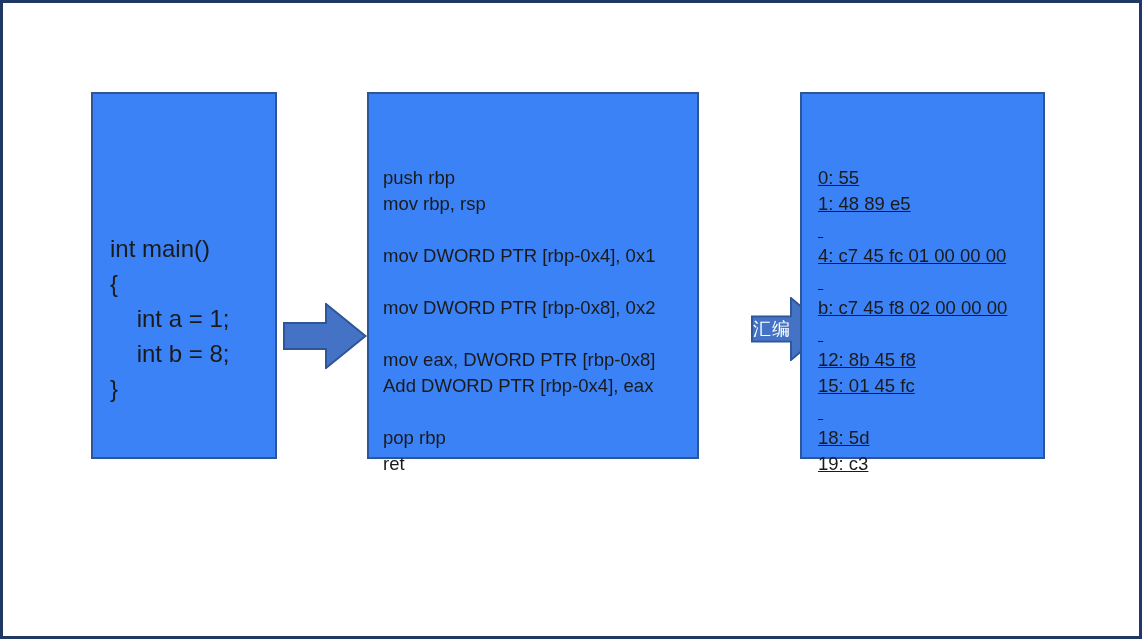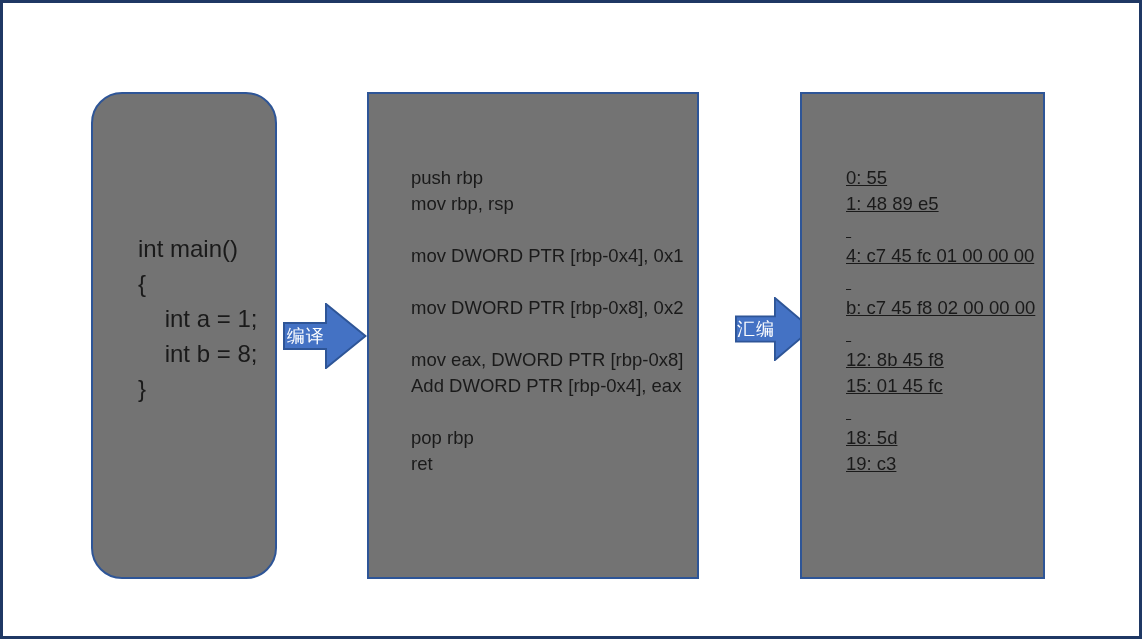--- a/index.html
+++ b/index.html
@@ -18,26 +18,25 @@
     height: 639px;
     background: #ffffff;
     border: 3px solid var(--frame-border);
     font-family: "Liberation Sans", sans-serif;
     color: var(--text);
     overflow: hidden;
   }
   .box {
     position: absolute;
     top: 89px;
-    height: 487px;
-    background: #737373;
+    height: 367px;
+    background: #3b82f6;
     border: 2px solid var(--box-border);
-    padding-left: 28px;
   }
-  .box-source   { left: 88px;  width: 186px; border-radius: 31px; }
+  .box-source   { left: 88px;  width: 186px; }
   .box-assembly { left: 364px; width: 332px; }
   .box-machine  { left: 797px; width: 245px; }
   .code { white-space: pre; }
   .box-source .code {
     margin: 137px 0 0 17px;
     font-size: 24px;
     line-height: 35px;
   }
   .box-assembly .code {
     margin: 71px 0 0 14px;
@@ -45,21 +44,21 @@
     line-height: 26px;
   }
   .box-machine .code {
     margin: 71px 0 0 16px;
     font-size: 18.5px;
     line-height: 26px;
     text-decoration: underline;
   }
   .arrow { position: absolute; }
   .arrow-compile  { left: 280px; top: 300px; width: 84px; height: 66px; }
-  .arrow-assemble { left: 732px; top: 294px; width: 78px; height: 64px; }
+  .arrow-assemble { left: 748px; top: 294px; width: 78px; height: 64px; }
   .arrow svg { display: block; width: 100%; height: 100%; }
   .arrow-label {
     position: absolute;
     left: 0; top: 0;
     width: 54%; height: 100%;
     display: flex;
     align-items: center;
     justify-content: center;
     color: var(--arrow-text);
     font-size: 18px;
@@ -72,21 +71,20 @@
 <div class="canvas">
 
   <div class="box box-source">
     <div class="code"><div class="line">int main()</div><div class="line">{</div><div class="line">    int a = 1;</div><div class="line">    int b = 8;</div><div class="line">}</div></div>
   </div>
 
   <div class="arrow arrow-compile">
     <svg viewBox="0 0 84 66" preserveAspectRatio="none">
       <polygon points="1,20 43,20 43,1 82.5,33 43,65 43,46 1,46" stroke-width="2" fill="#4472C4" stroke="#2E5597"></polygon>
     </svg>
-    <div class="arrow-label">编译</div>
   </div>
 
   <div class="box box-assembly">
     <div class="code"><div class="line">push rbp</div><div class="line">mov rbp, rsp</div><div class="line">&nbsp;</div><div class="line">mov DWORD PTR [rbp-0x4], 0x1</div><div class="line">&nbsp;</div><div class="line">mov DWORD PTR [rbp-0x8], 0x2</div><div class="line">&nbsp;</div><div class="line">mov eax, DWORD PTR [rbp-0x8]</div><div class="line">Add DWORD PTR [rbp-0x4], eax</div><div class="line">&nbsp;</div><div class="line">pop rbp</div><div class="line">ret</div></div>
   </div>
 
   <div class="arrow arrow-assemble">
     <svg viewBox="0 0 84 66" preserveAspectRatio="none">
       <polygon points="1,20 43,20 43,1 82.5,33 43,65 43,46 1,46" stroke-width="2" fill="#4472C4" stroke="#2E5597"></polygon>
     </svg>

